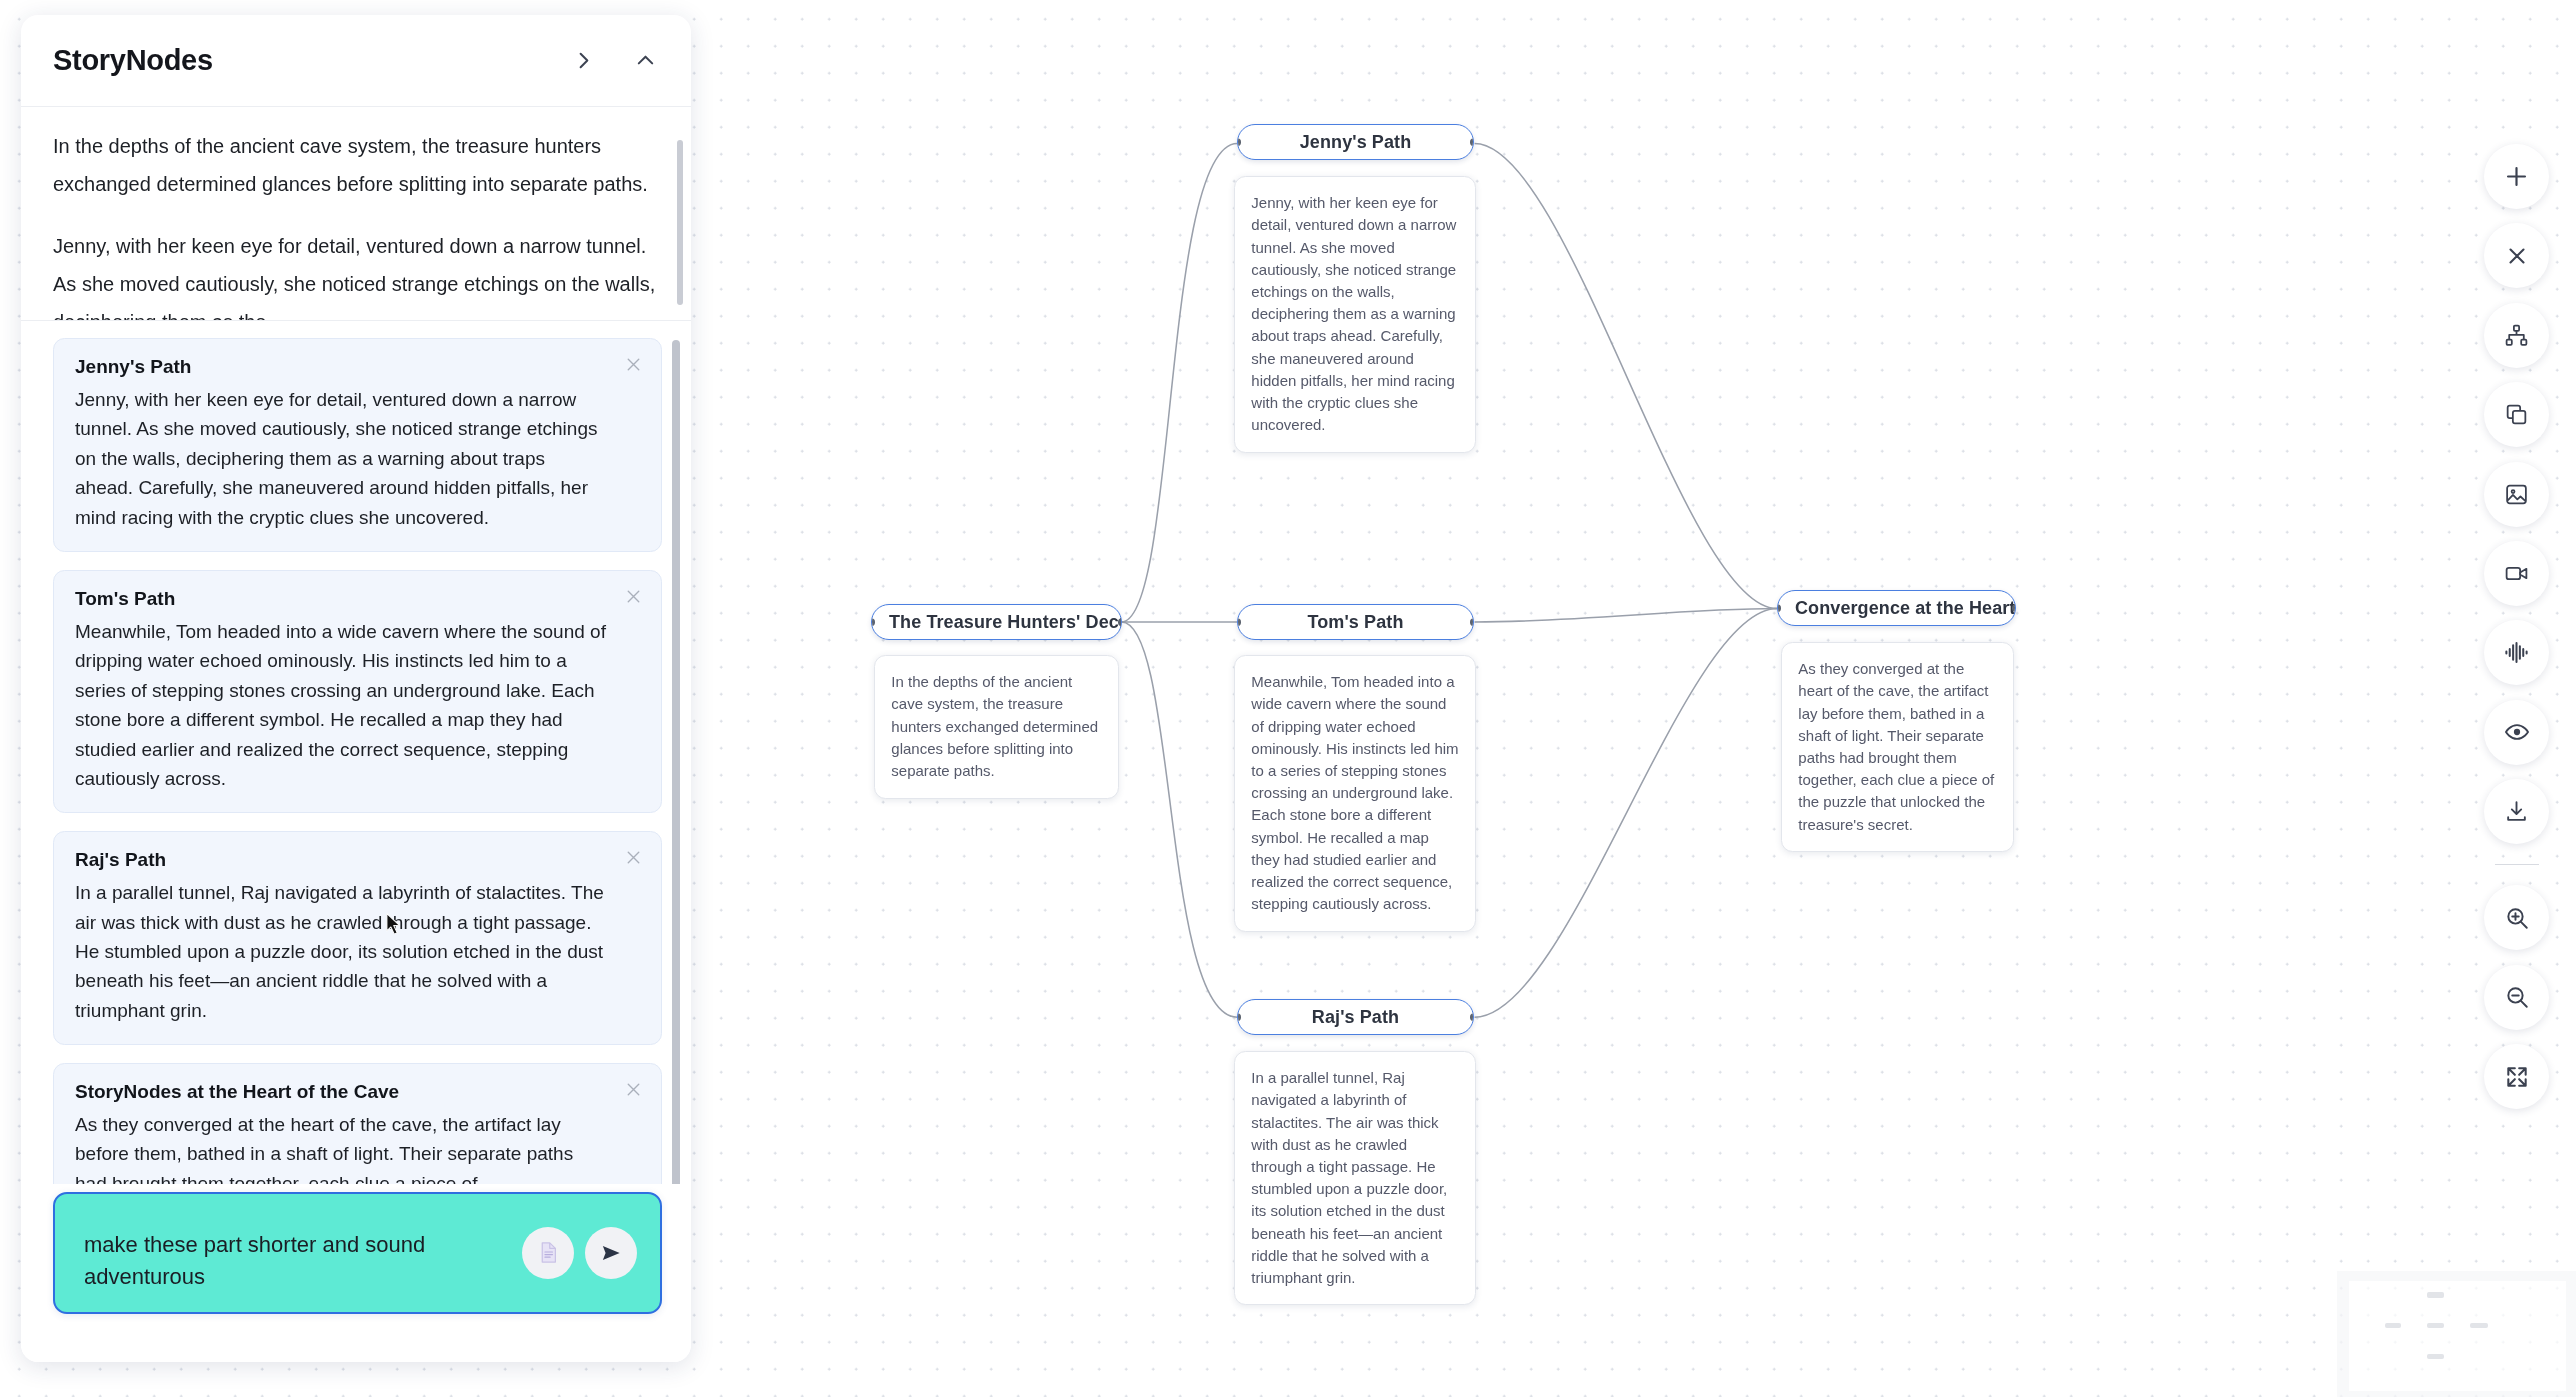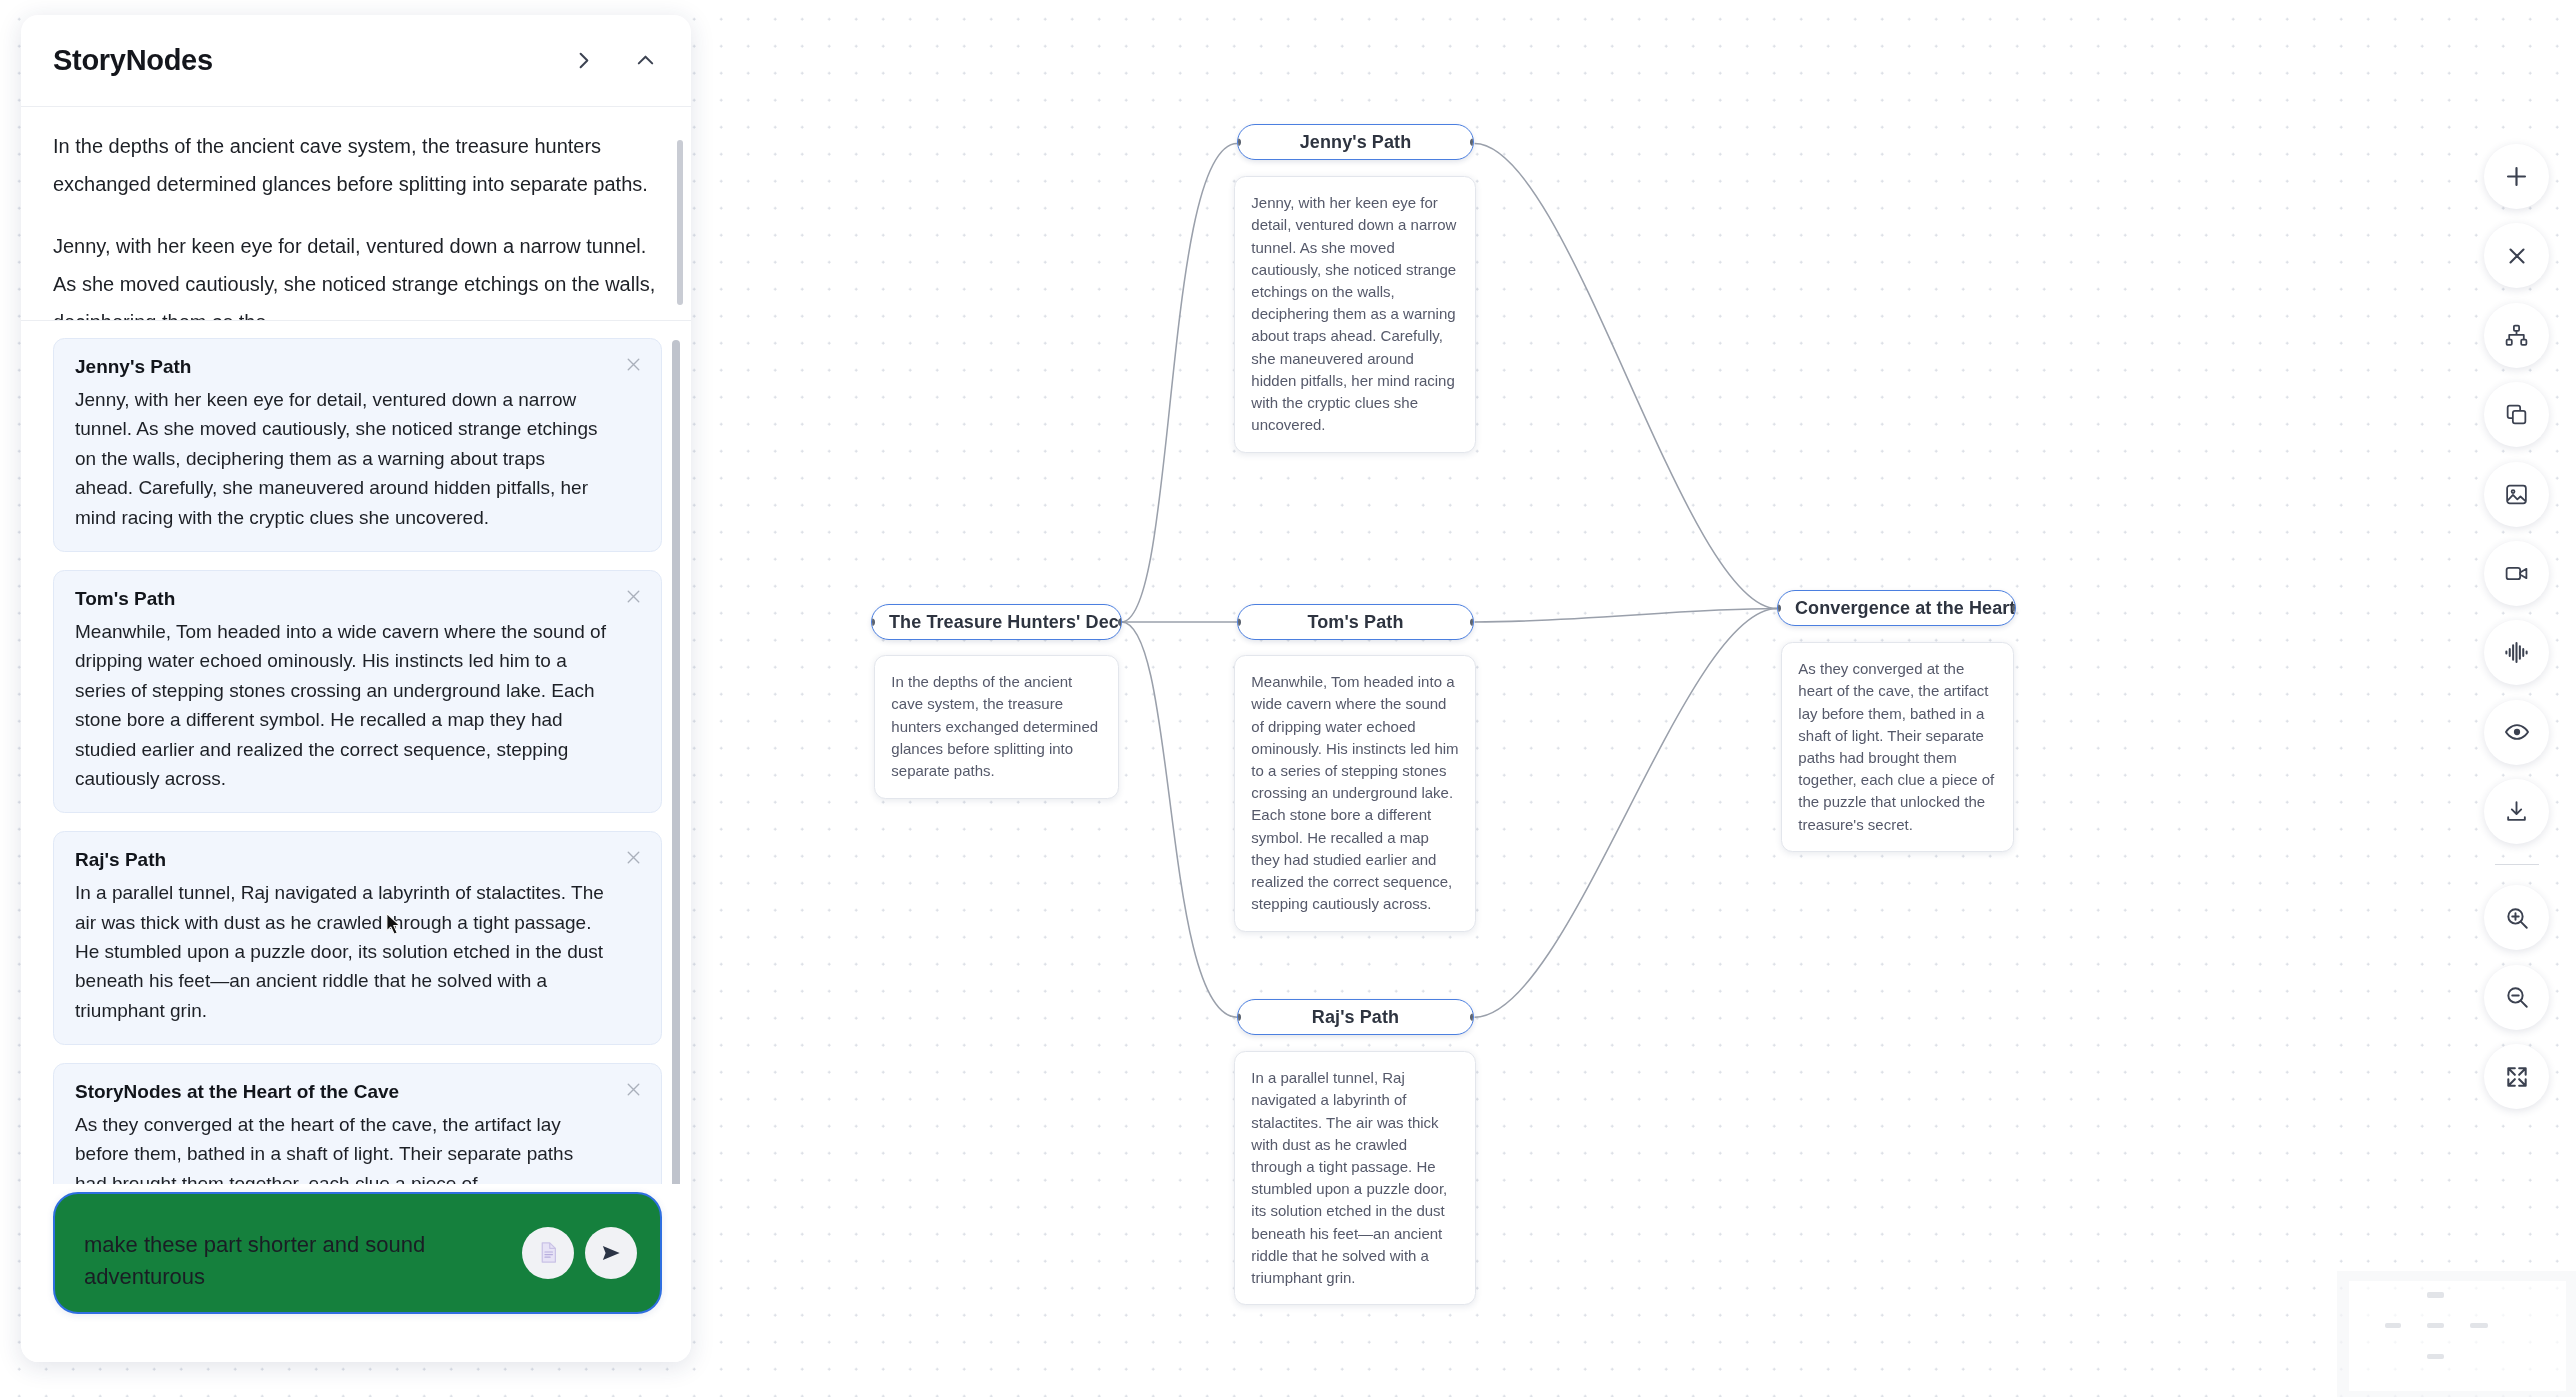--- a/index.html
+++ b/index.html
@@ -121,23 +121,23 @@
   #cards-scroll {
     position: absolute; right: 11.5px; top: 19px;
     width: 7.7px; height: 957px; border-radius: 4.8px;
     background: #bfc3cc;
   }
 
   #sb-compose { flex: 0 0 178px; padding: 7.7px 29px 29px 32px; position: relative; z-index: 3; background:#fff;}
   #compose-box {
     position: relative;
     height: 122px;
-    background: #15803d;
+    background: #5eead4;
     border: 2.9px solid #2f6fe0;
-    border-radius: 25px;
+    border-radius: 14px;
     padding: 21px 144px 5px 29px;
     display: flex; align-items: center;
     box-shadow: 0 1.9px 7.7px rgba(40,70,140,.10);
   }
   #compose-text { font-size: 22px; line-height: 1.45; color: #1a1d24; }
   .compose-btn {
     position: absolute; top: 50%; transform: translateY(-50%);
     width: 52px; height: 52px; border-radius: 50%;
     background: #f1f2f5;
     display: flex; align-items: center; justify-content: center;

